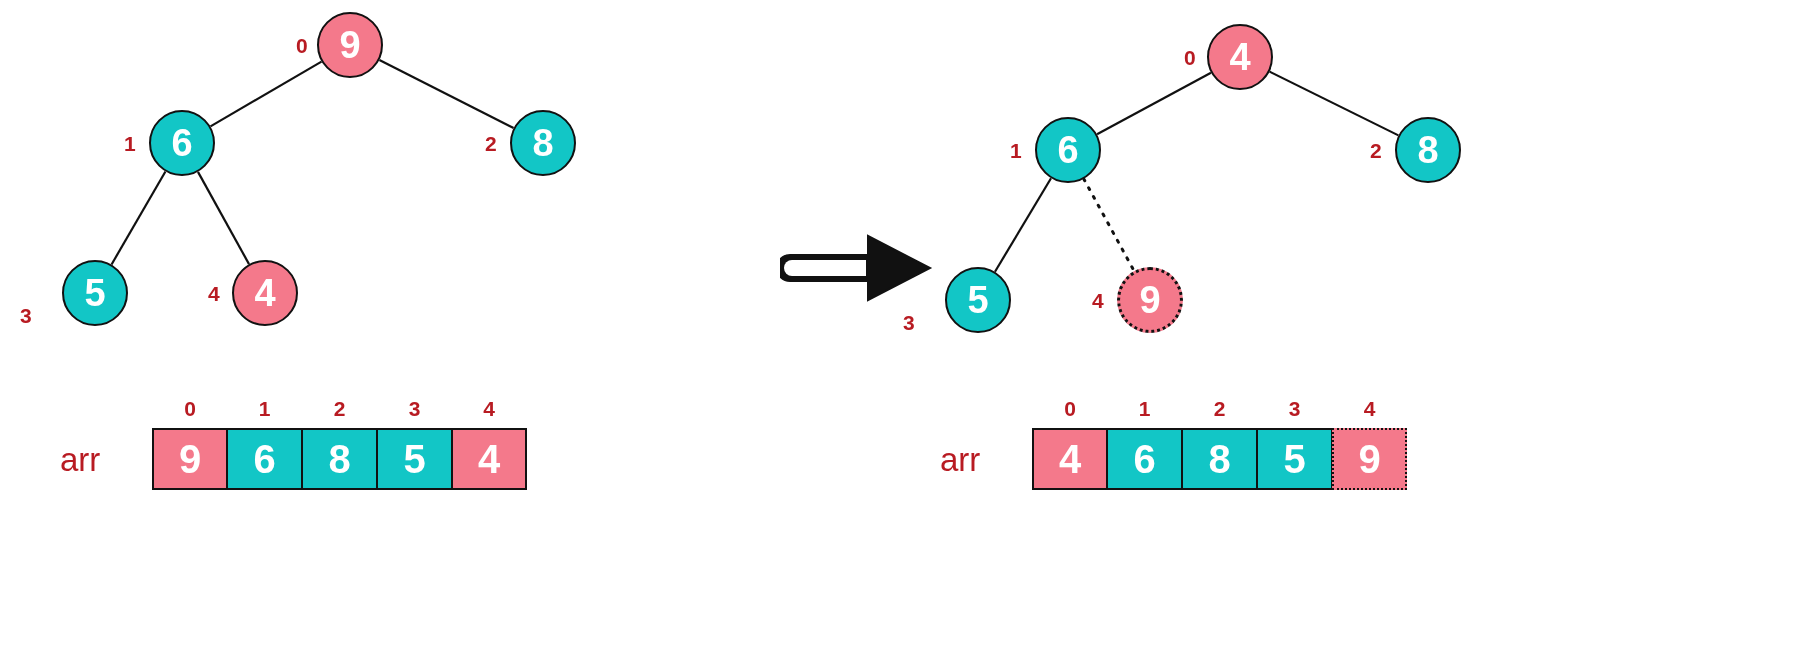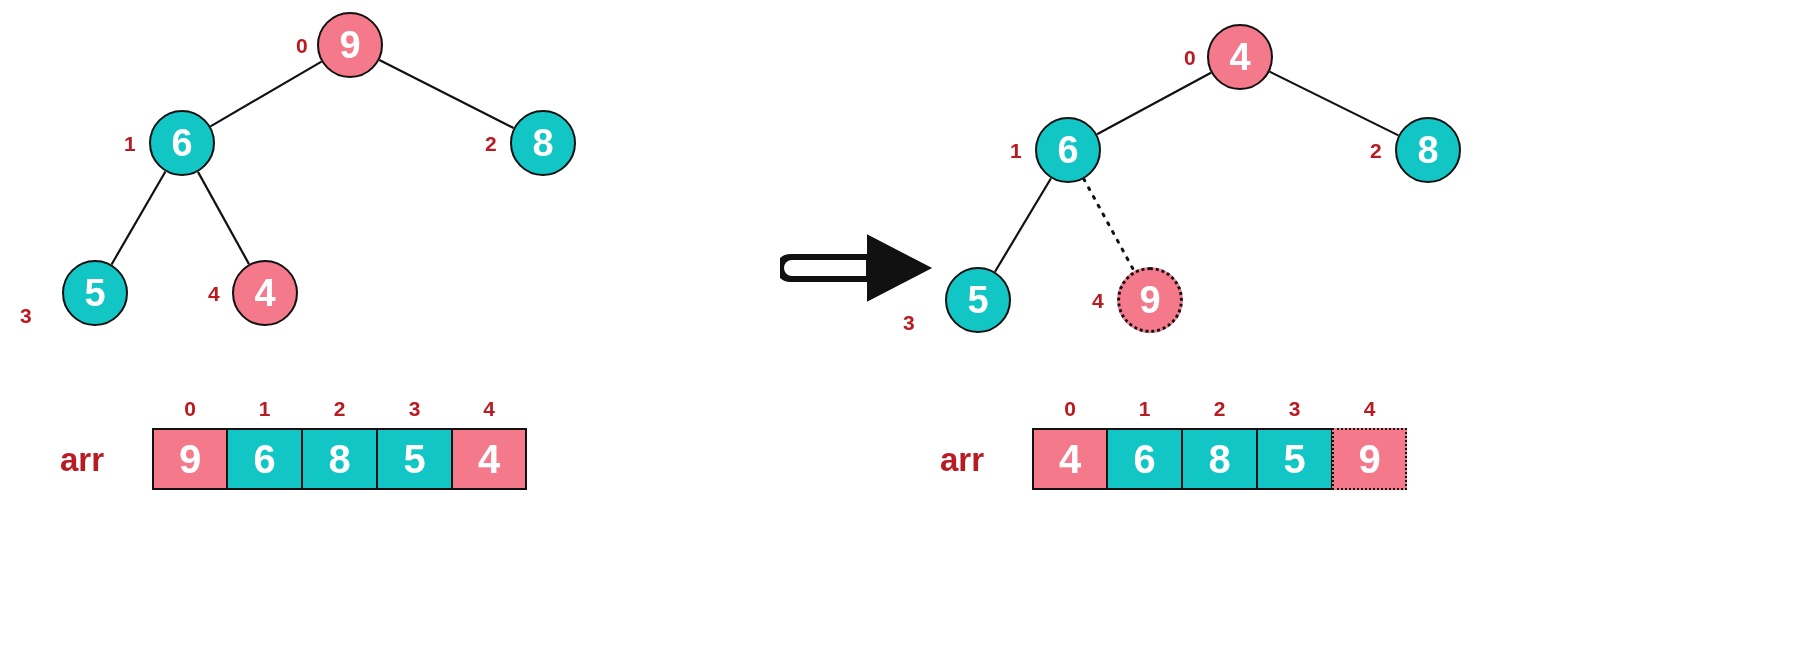--- a/index.html
+++ b/index.html
@@ -50,21 +50,21 @@
     position: absolute;
     color: #b81b22;
     font-weight: bold;
     font-size: 21px;
     line-height: 1;
     white-space: nowrap;
   }
   .arr-label {
     position: absolute;
     color: #b81b22;
-    font-weight: bold;
+    font-weight: normal;
     font-size: 33px;
     line-height: 1;
     white-space: nowrap;
   }
   .arr-wrap {
     position: absolute;
     display: flex;
     flex-direction: row;
   }
   .cell {

